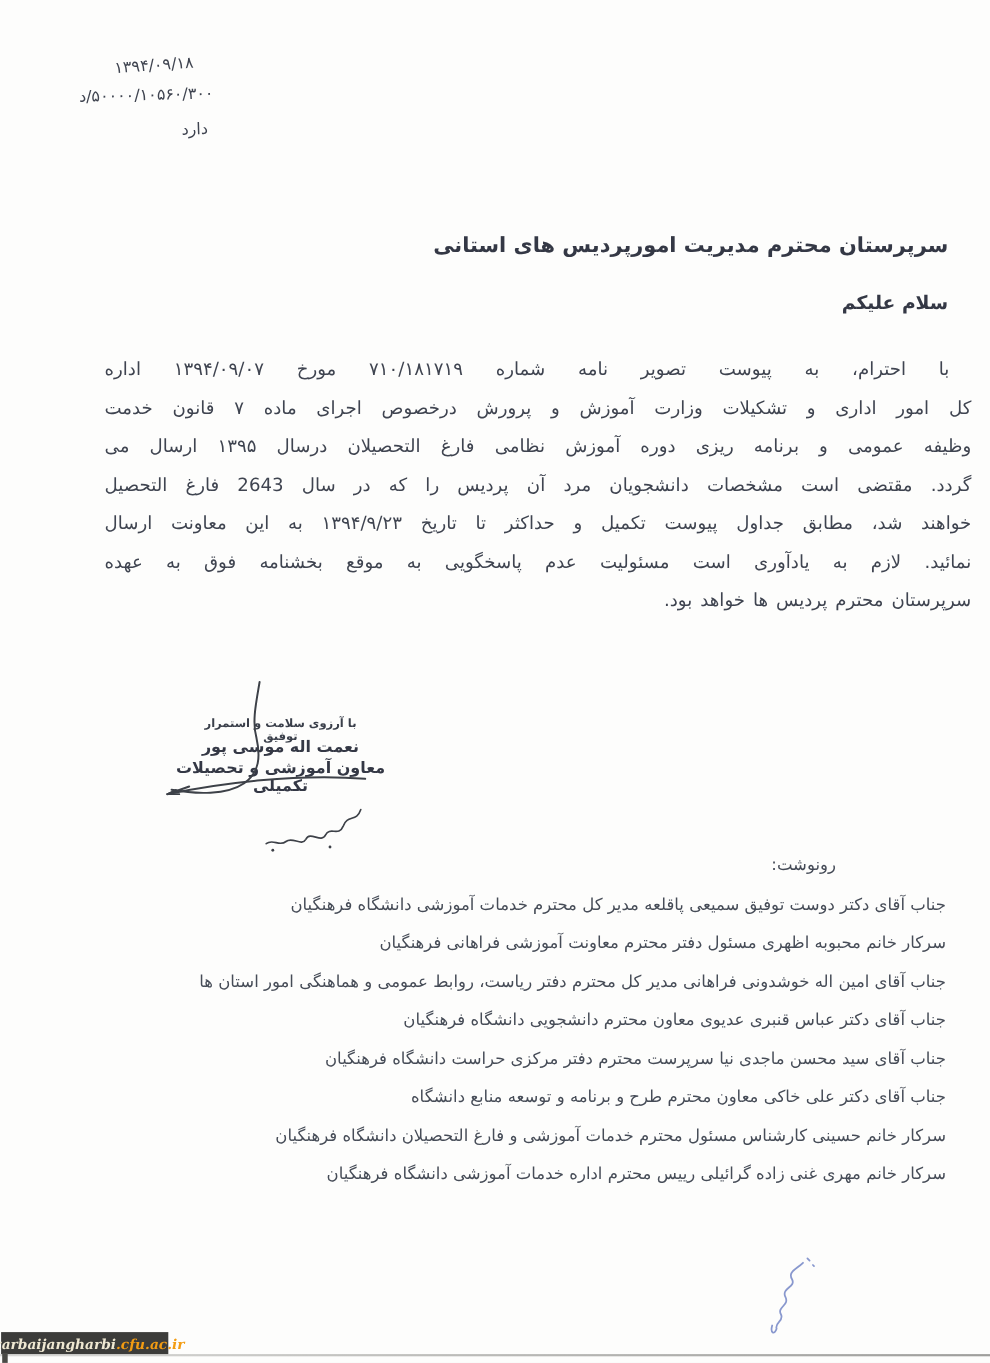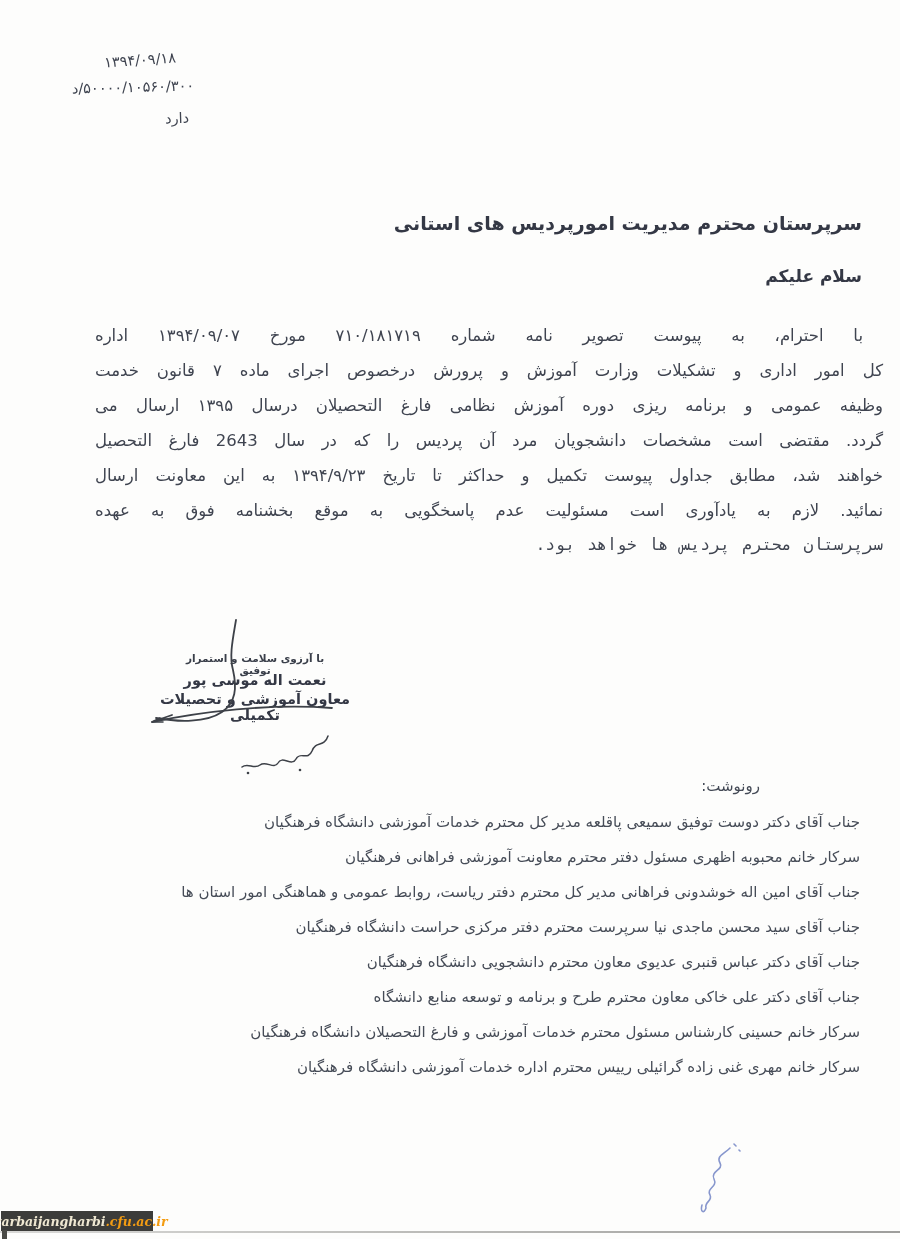--- a/index.html
+++ b/index.html
@@ -27,21 +27,21 @@
   .recipient{right:38px;top:212px;left:60px;text-align:right;
              font-size:19px;font-weight:bold;color:#343845;letter-spacing:.2px;}
   .salutation{right:38px;top:266px;left:600px;text-align:right;
              font-size:17px;font-weight:bold;color:#343845;}
 
   
   .body-par{left:95px;right:17px;top:318px;font-size:16.5px;color:#3f4450;}
   .body-line{height:35px;line-height:35px;text-align:justify;text-align-last:justify;
              word-spacing:2px;white-space:nowrap;overflow:visible;}
   .body-line.first{padding-right:20px;}
-  .body-line.last{text-align-last:right;font-family:Liberation Mono, monospace;}
+  .body-line.last{text-align-last:right;}
 
   
   .sig-wish{left:170px;top:652px;width:170px;text-align:center;
             font-size:10.5px;font-weight:bold;color:#3a3f4a;}
   .sig-name{left:160px;top:672px;width:190px;text-align:center;
             font-size:14.5px;font-weight:bold;color:#343845;}
   .sig-title{left:140px;top:691px;width:230px;text-align:center;
             font-size:14.5px;font-weight:bold;color:#343845;}
 
   
@@ -98,22 +98,22 @@
       <circle cx="170" cy="158" r="1.3" fill="#3d4148" stroke="none"></circle>
       <circle cx="118" cy="161" r="1.3" fill="#3d4148" stroke="none"></circle>
     </g>
   </svg>
 
   <div class="abs rtl cc-label">رونوشت:</div>
   <div class="abs rtl cc-list">
     <div class="cc-item">جناب آقای دکتر دوست توفیق سمیعی پاقلعه مدیر کل محترم خدمات آموزشی دانشگاه فرهنگیان</div>
     <div class="cc-item">سرکار خانم محبوبه اظهری مسئول دفتر محترم معاونت آموزشی فراهانی فرهنگیان</div>
     <div class="cc-item">جناب آقای امین اله خوشدونی فراهانی مدیر کل محترم دفتر ریاست، روابط عمومی و هماهنگی امور استان ها</div>
+    <div class="cc-item">جناب آقای دکتر عباس قنبری عدیوی معاون محترم دانشجویی دانشگاه فرهنگیان</div>
     <div class="cc-item">جناب آقای سید محسن ماجدی نیا سرپرست محترم  دفتر مرکزی حراست دانشگاه فرهنگیان</div>
-    <div class="cc-item">جناب آقای دکتر عباس قنبری عدیوی معاون محترم دانشجویی دانشگاه فرهنگیان</div>
     <div class="cc-item">جناب آقای دکتر علی خاکی معاون محترم طرح و برنامه و توسعه منابع دانشگاه</div>
     <div class="cc-item">سرکار خانم حسینی کارشناس مسئول محترم خدمات آموزشی و فارغ التحصیلان دانشگاه فرهنگیان</div>
     <div class="cc-item">سرکار خانم مهری غنی زاده گرائیلی رییس محترم اداره خدمات آموزشی دانشگاه فرهنگیان</div>
   </div>
 
   <svg class="abs" style="left:680px;top:1138px;" width="70" height="80" viewBox="0 0 70 80">
     <g fill="none" stroke="#7c8dc9" stroke-width="1.6" stroke-linecap="round" opacity="0.9">
       <path d="M50,10 C44,16 36,18 40,25 C44,32 30,33 34,41 C38,49 26,50 30,57 C33,63 24,64 26,70 C24,76 20,74 22,67"></path>
       <path d="M54,6 L56,8"></path>
       <path d="M59,12 L60,13"></path>

